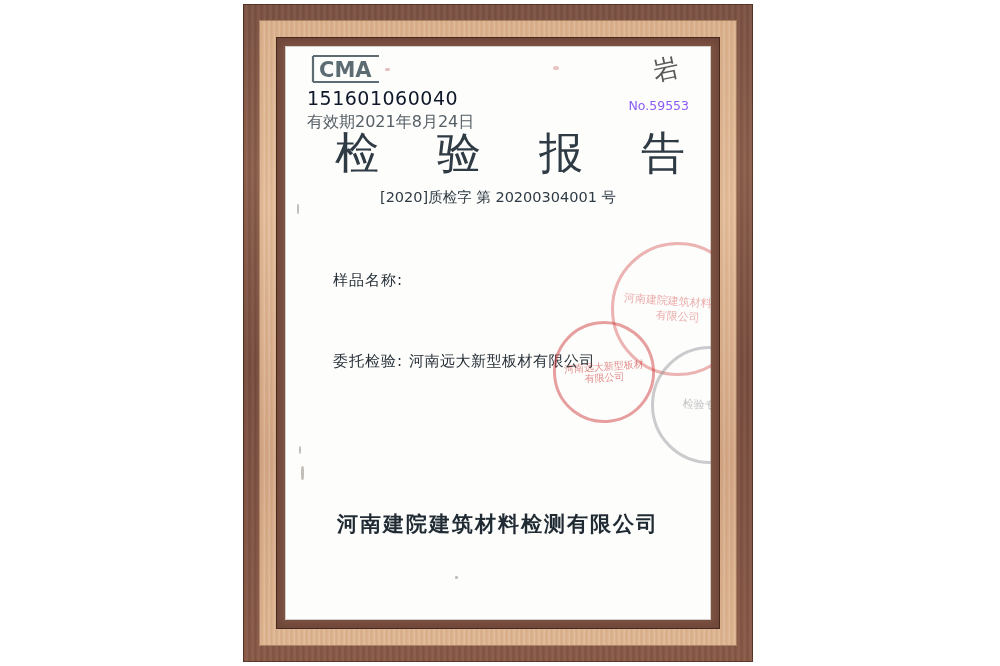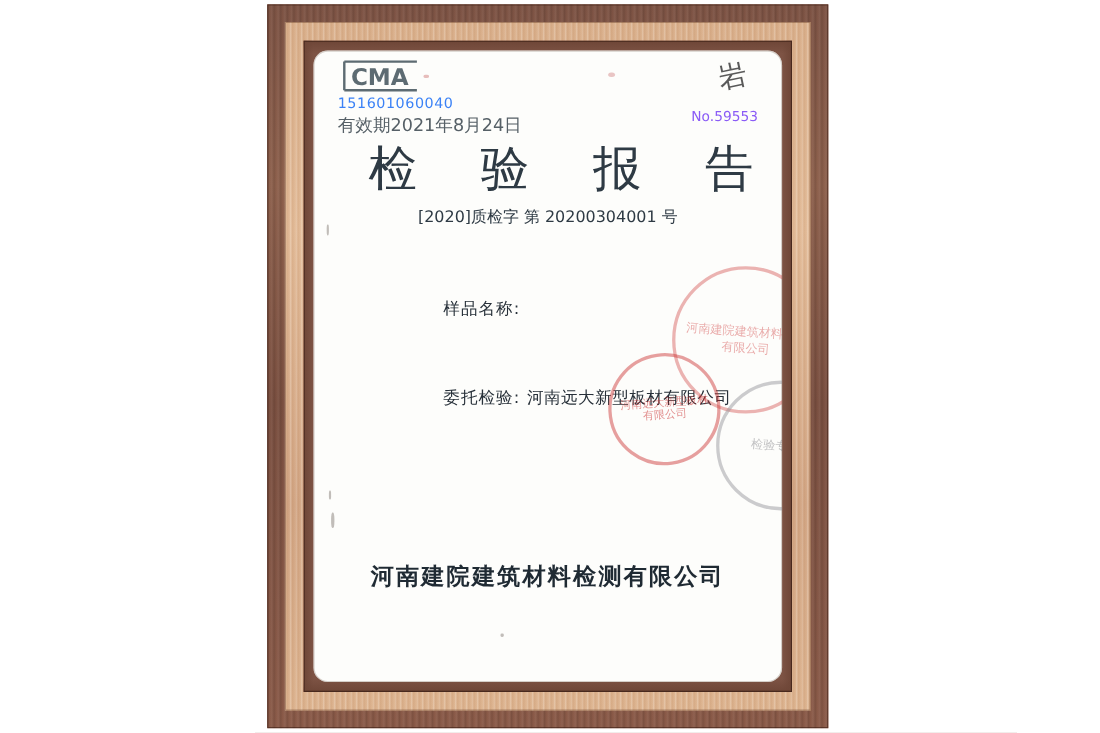--- a/index.html
+++ b/index.html
@@ -61,41 +61,40 @@
       #7d5344;
     box-shadow: inset 0 0 0 1px rgba(50,25,15,0.65);
   }
   
   .paper {
     position: absolute;
     left: 42px; top: 42px; right: 42px; bottom: 42px;
     background: #fdfdfb;
     box-shadow: inset 0 0 0 1px rgba(180,170,160,0.55);
     overflow: hidden;
-    border-radius: 13px;
   }
 
   
   .cma-block {
     position: absolute;
     left: 22px;
     top: 6px;
     color: #5d6b72;
     line-height: 1.25;
   }
   .cma-logo {
     width: 78px;
     height: 34px;
     position: relative;
   }
   .cma-logo svg { display: block; }
   .cma-code {
-    font-size: 13px;
+    font-size: 19px;
     letter-spacing: 0.5px;
-    color: #3b82f6;
+    color: #0f172a;
     margin-top: 1px;
     font-family: "DejaVu Sans", sans-serif;
   }
   .cma-valid {
     font-size: 16px;
     color: #566067;
     margin-top: 1px;
     font-family: "DejaVu Sans", sans-serif;
   }
 
@@ -149,21 +148,21 @@
   
   .fields {
     position: absolute;
     top: 225px;
     left: 0;
     right: 0;
   }
   .field-row {
     display: flex;
     justify-content: flex-start;
-    padding-left: 118px;
+    padding-left: 48px;
     margin-bottom: 62px;
     font-size: 15px;
     color: #273039;
     font-family: "DejaVu Sans", sans-serif;
   }
   .field-label {
     white-space: nowrap;
     letter-spacing: 1px;
   }
   .field-value {

